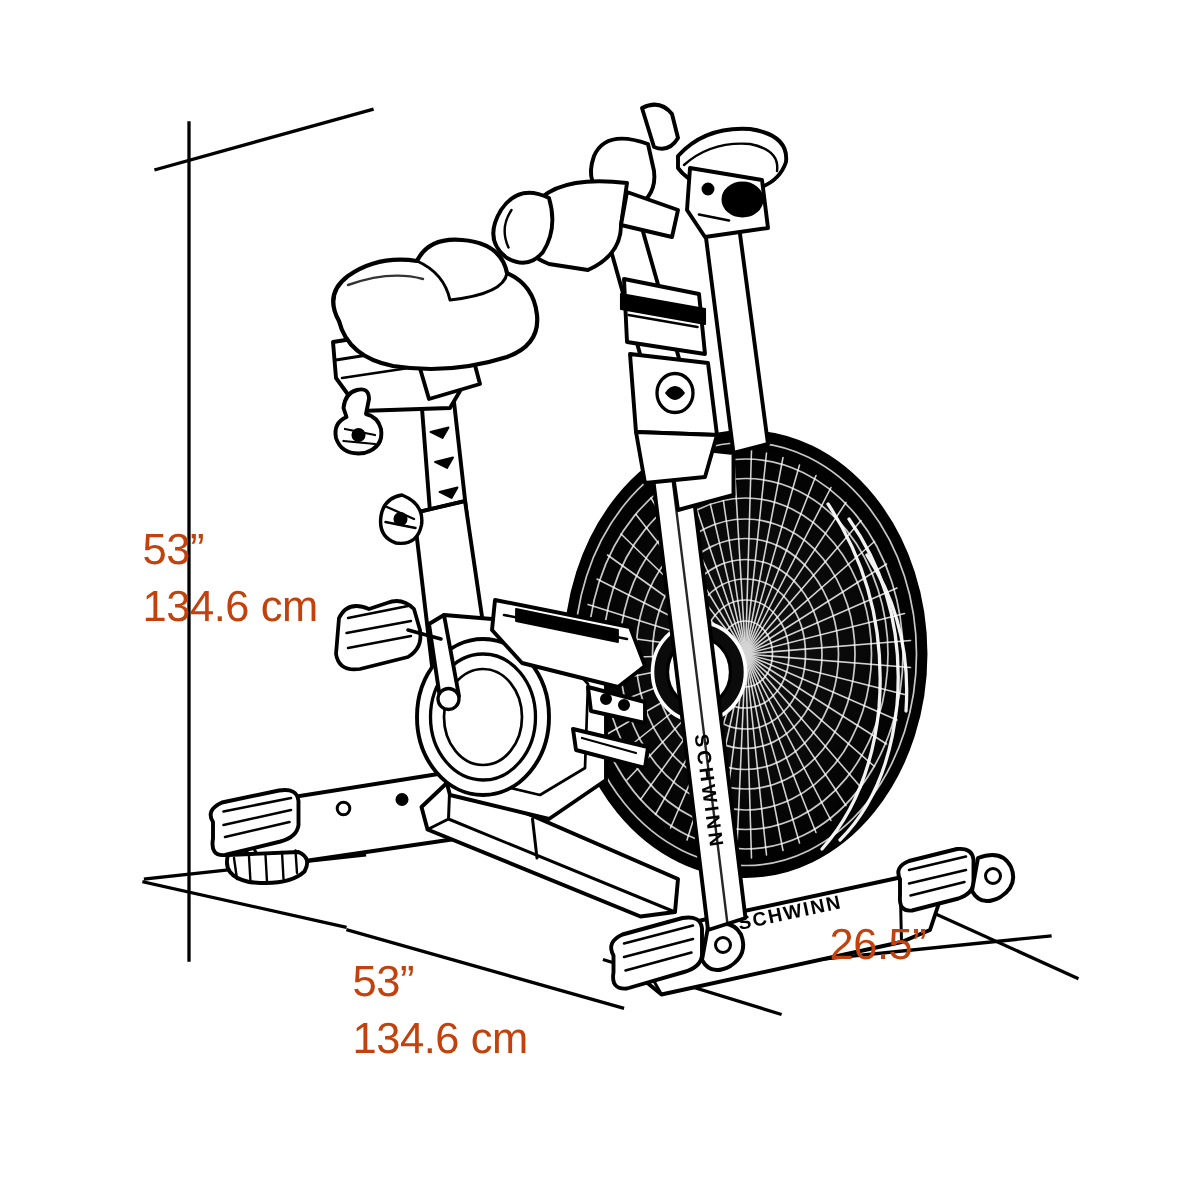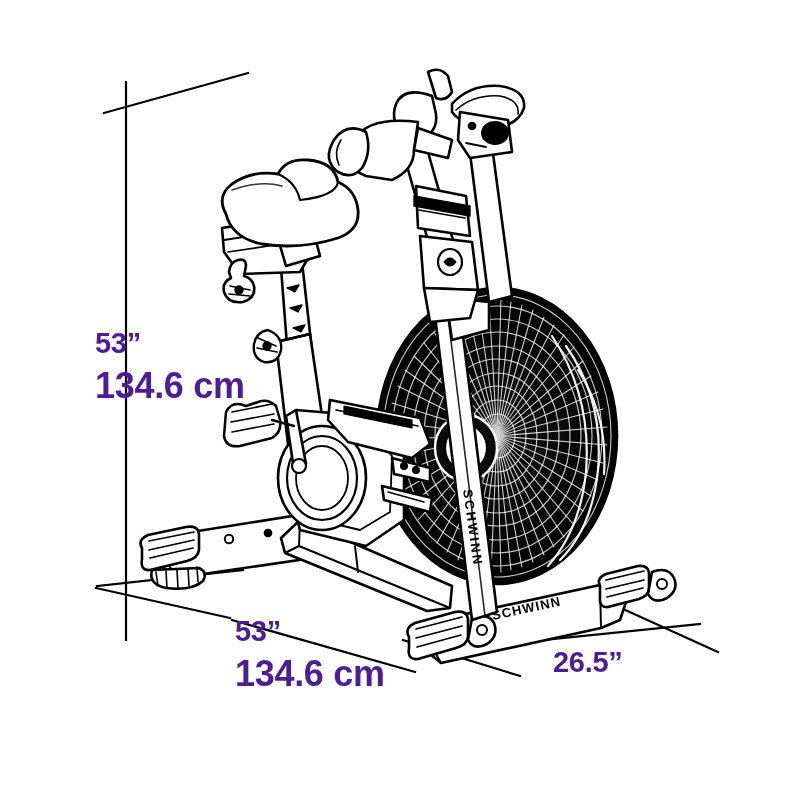--- a/index.html
+++ b/index.html
@@ -1,28 +1,28 @@
 <!DOCTYPE html>
 <html><head>
 <meta charset="utf-8">
 <title>Product Dimension Diagram</title>
 <style>
   html,body{margin:0;padding:0;background:#ffffff;}
   body{width:800px;height:800px;overflow:hidden;
        font-family:"Liberation Sans","DejaVu Sans",sans-serif;}
   #stage{position:relative;width:800px;height:800px;background:#ffffff;}
   #art{position:absolute;left:0;top:0;width:800px;height:800px;}
-  .dimtext{position:absolute;color:#4c1d95;font-weight:bold;
+  .dimtext{position:absolute;color:#c2410c;font-weight:normal;
            font-family:"Liberation Sans","DejaVu Sans",sans-serif;
-           line-height:1.30;white-space:nowrap;letter-spacing:-0.3px;}
+           line-height:1.30;white-space:nowrap;letter-spacing:-0.3px;margin-top:24px;}
   .dimtext .l1{display:block;font-size:29px;}
-  .dimtext .l2{display:block;font-size:36px;}
+  .dimtext .l2{display:block;font-size:29px;}
   #dim-height-label{left:95px;top:325px;}
   #dim-width-label{left:235px;top:613px;}
-  #dim-depth-label{left:553px;top:644px;}
+  #dim-depth-label{left:553px;top:588px;}
 </style>
 </head>
 <body>
 
 <div id="stage">
 
   <svg id="art" viewBox="0 0 800 800" xmlns="http://www.w3.org/2000/svg">
     <defs>
 
       <radialGradient id="fanShade" cx="50%" cy="50%" r="50%">

